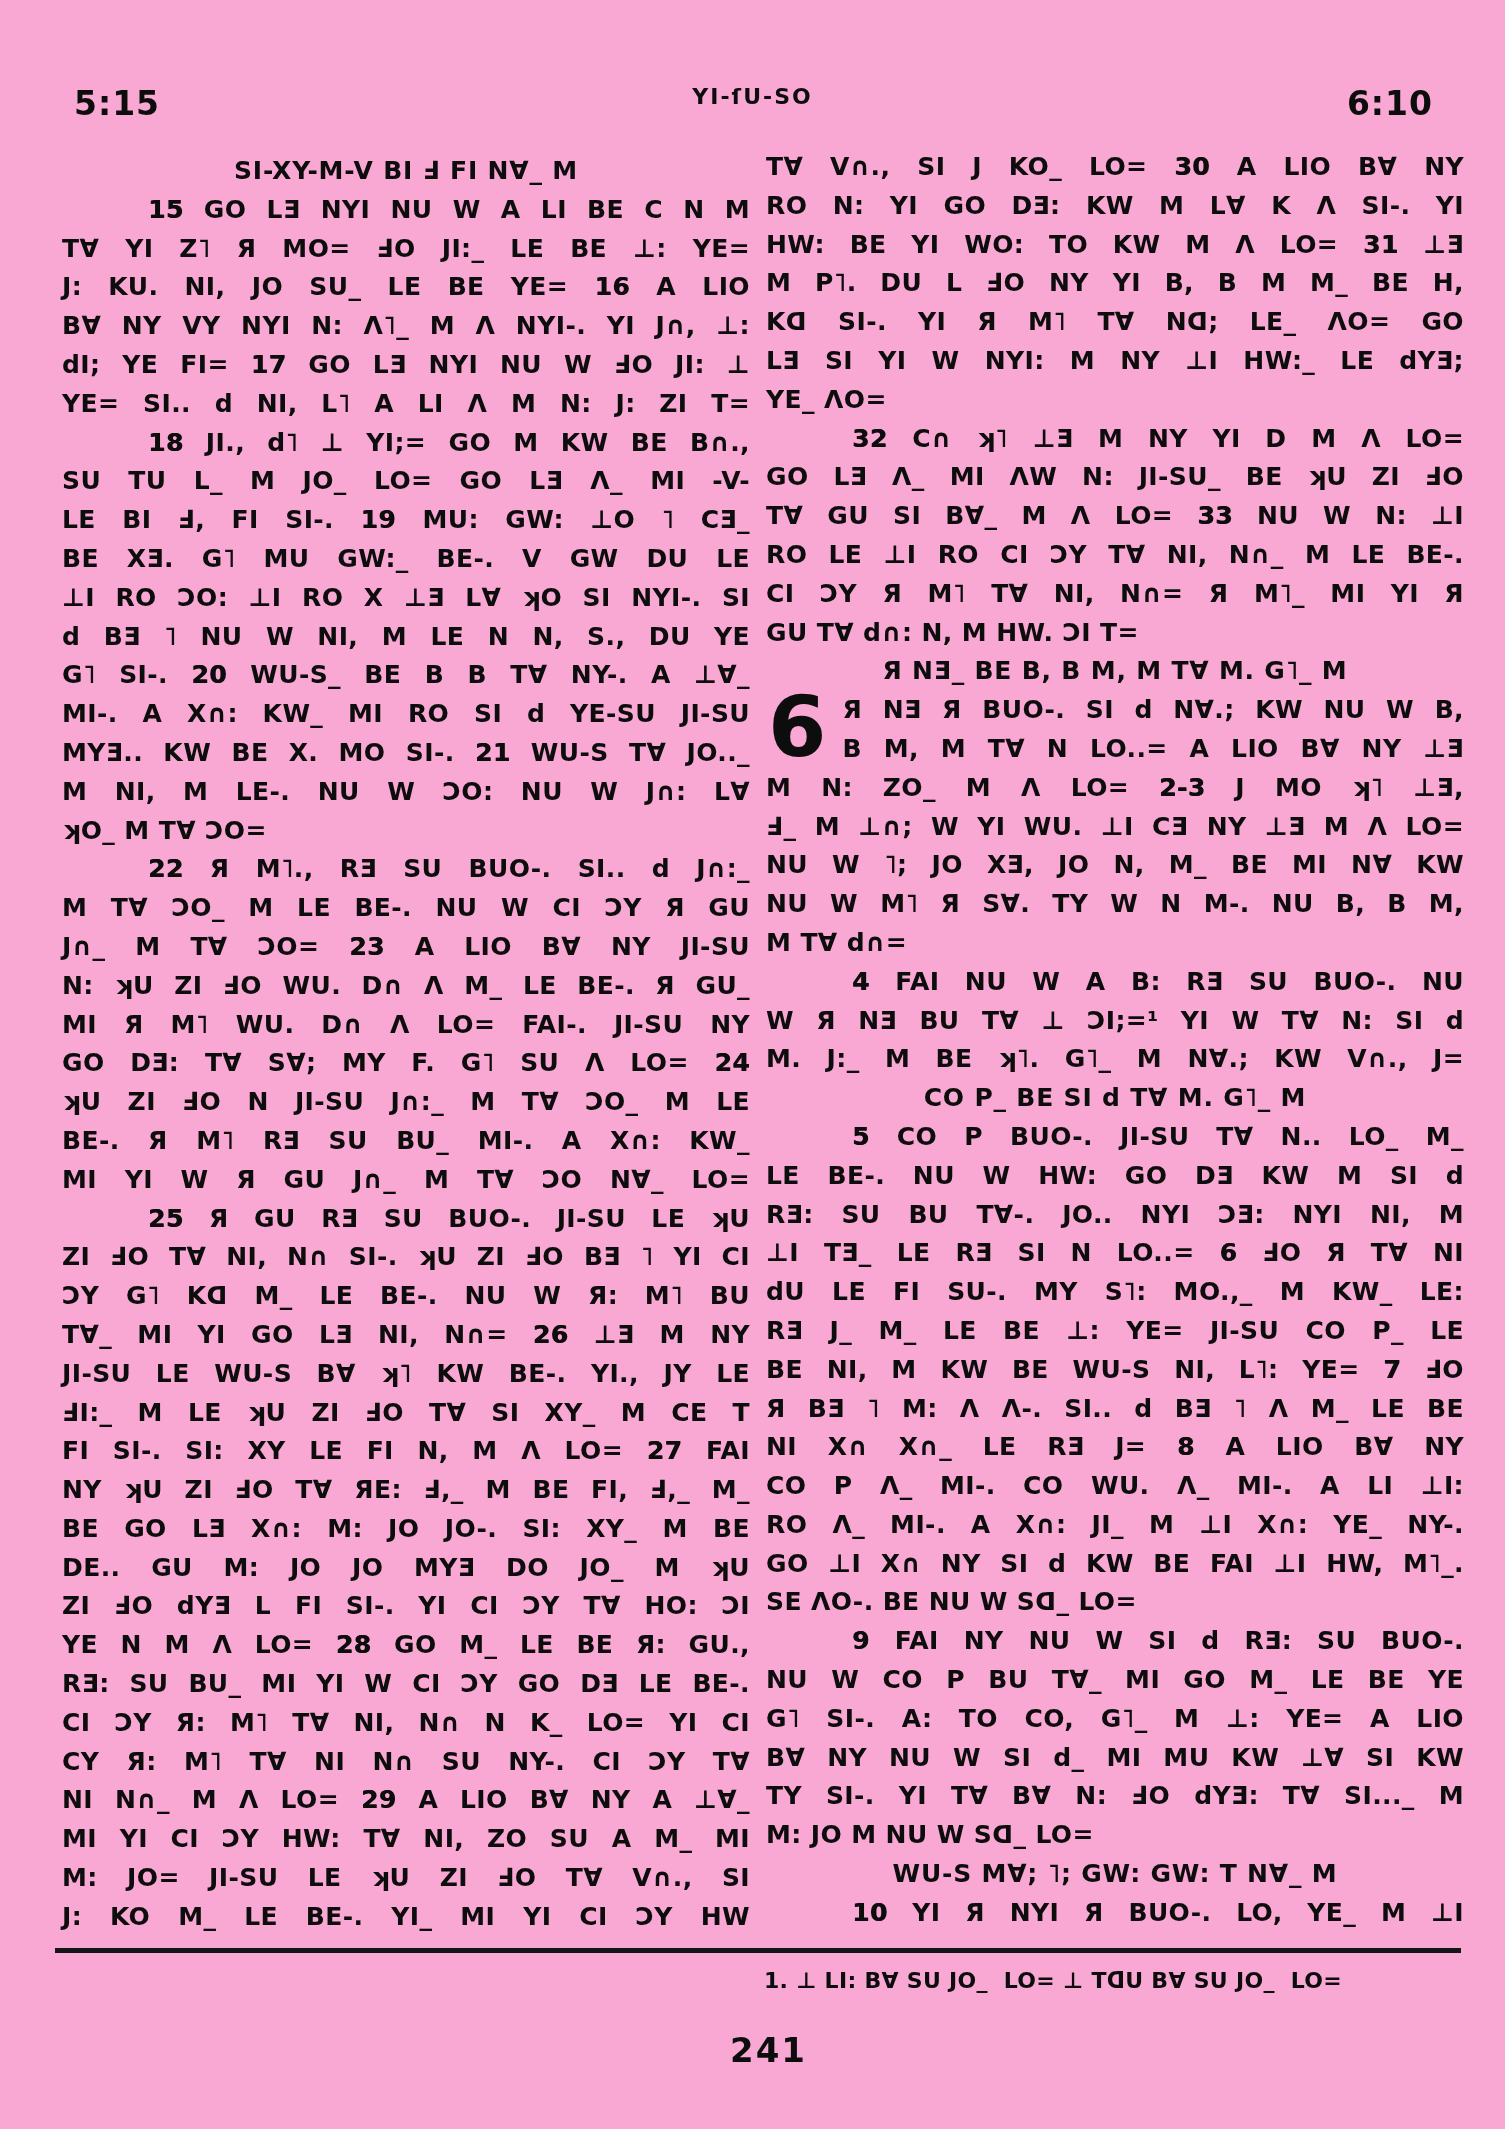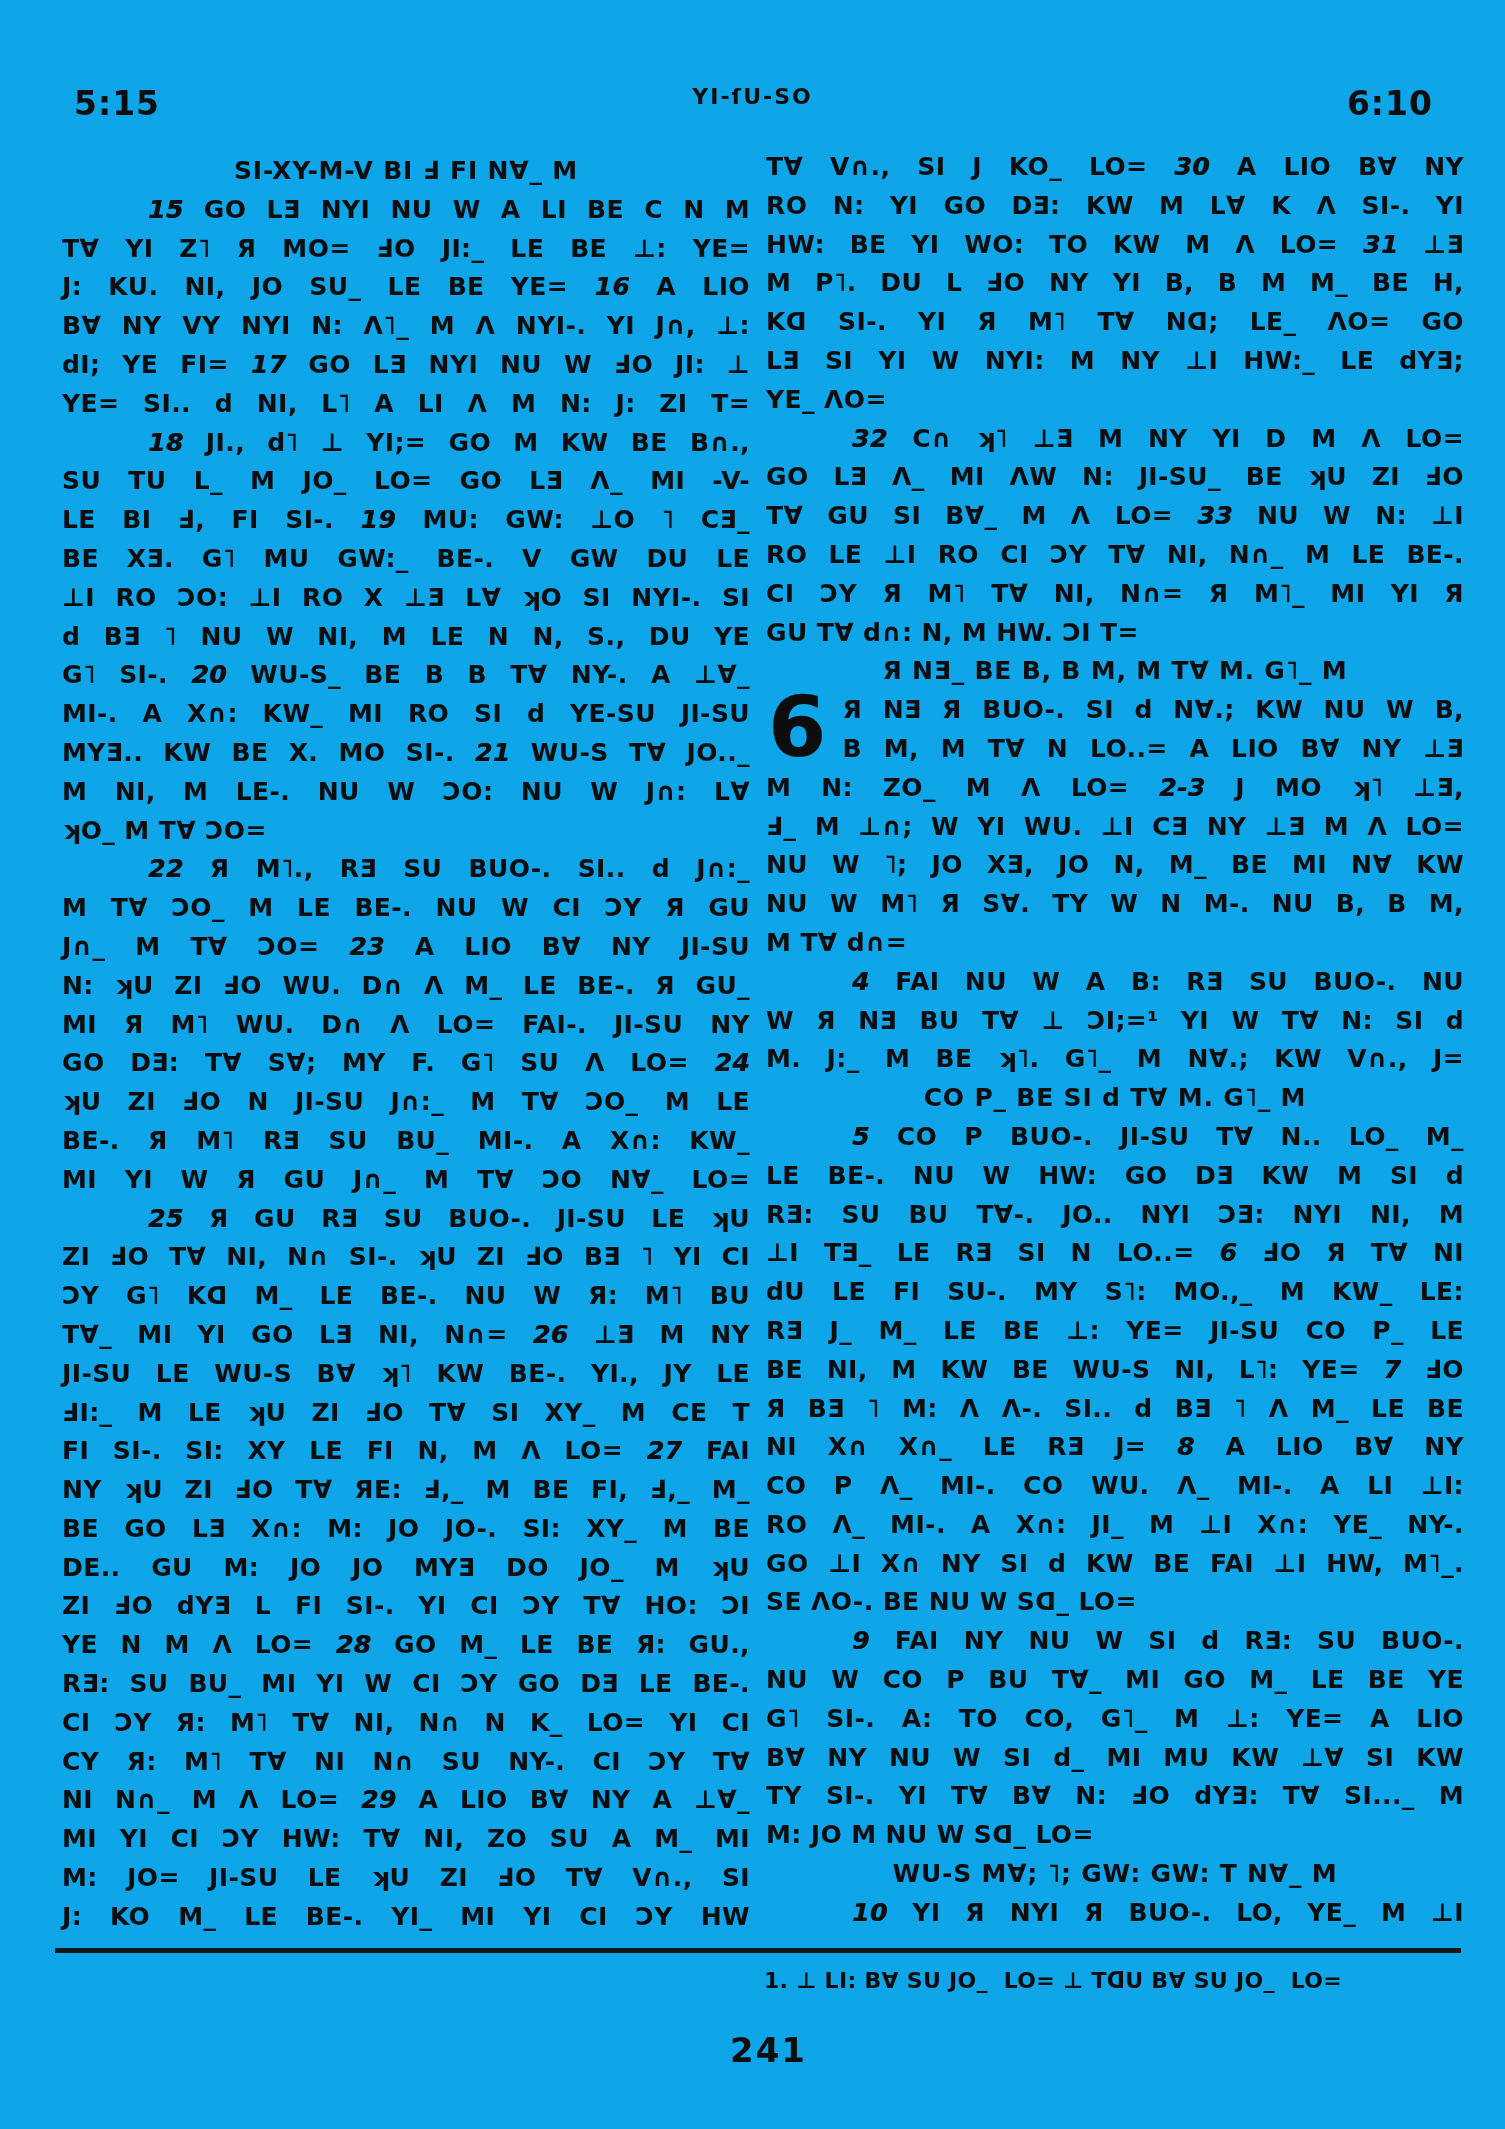--- a/index.html
+++ b/index.html
@@ -2,21 +2,21 @@
 <html><head>
 <meta charset="utf-8">
 <style>
   html,body{margin:0;padding:0;}
   body{
     width:1505px;height:2129px;background:#ffffff;position:relative;
     font-family:"DejaVu Sans","Liberation Sans",sans-serif;
     font-weight:bold;color:#0d0d0d;
     -webkit-font-smoothing:antialiased;
   }
-  .page{position:absolute;inset:0;background:#0ea5e9;overflow:hidden;}
+  .page{position:absolute;inset:0;background:#f9a8d4;overflow:hidden;}
   .running-header{position:absolute;top:84px;left:0;right:0;height:46px;font-size:33px;letter-spacing:1px;}
   .ref-left{position:absolute;left:74px;top:0;}
   .book-title{position:absolute;left:0;right:0;top:0;text-align:center;letter-spacing:2px;font-size:22px;}
   .ref-right{position:absolute;right:72px;top:0;}
 
   .col{position:absolute;font-size:25px;letter-spacing:0.4px;}
   .colL{left:62px;width:688px;top:152px;}
   .colR{left:766px;width:698px;top:148px;}
   .line{
     height:38.8px;line-height:38.8px;
@@ -24,21 +24,21 @@
     overflow:visible;white-space:nowrap;
   }
   .line.indent{padding-left:86px;box-sizing:border-box;}
   .line.end{text-align-last:left;}
   .line.head{text-align:center;text-align-last:center;letter-spacing:0.8px;}
   .chapter{overflow:hidden;}
   .dropcap{
     float:left;font-size:84px;line-height:64px;height:72px;
     padding:4px 16px 0 2px;letter-spacing:0;
   }
-  .vn{text-shadow:0.6px 0 currentColor;font-style:italic;}
+  .vn{text-shadow:0.6px 0 currentColor;}
   .rule{position:absolute;left:55px;right:44px;top:1948px;height:5px;background:#151515;}
   .footnote{position:absolute;left:764px;top:1966px;font-size:22px;line-height:30px;white-space:pre;letter-spacing:0.3px;}
   .pagenum{position:absolute;left:0;right:0;top:2030px;text-align:center;font-size:34px;letter-spacing:2px;margin-left:32px;}
 </style>
 </head>
 <body>
 
 <div class="page">
   <div class="running-header">
     <span class="ref-left">5:15</span>

